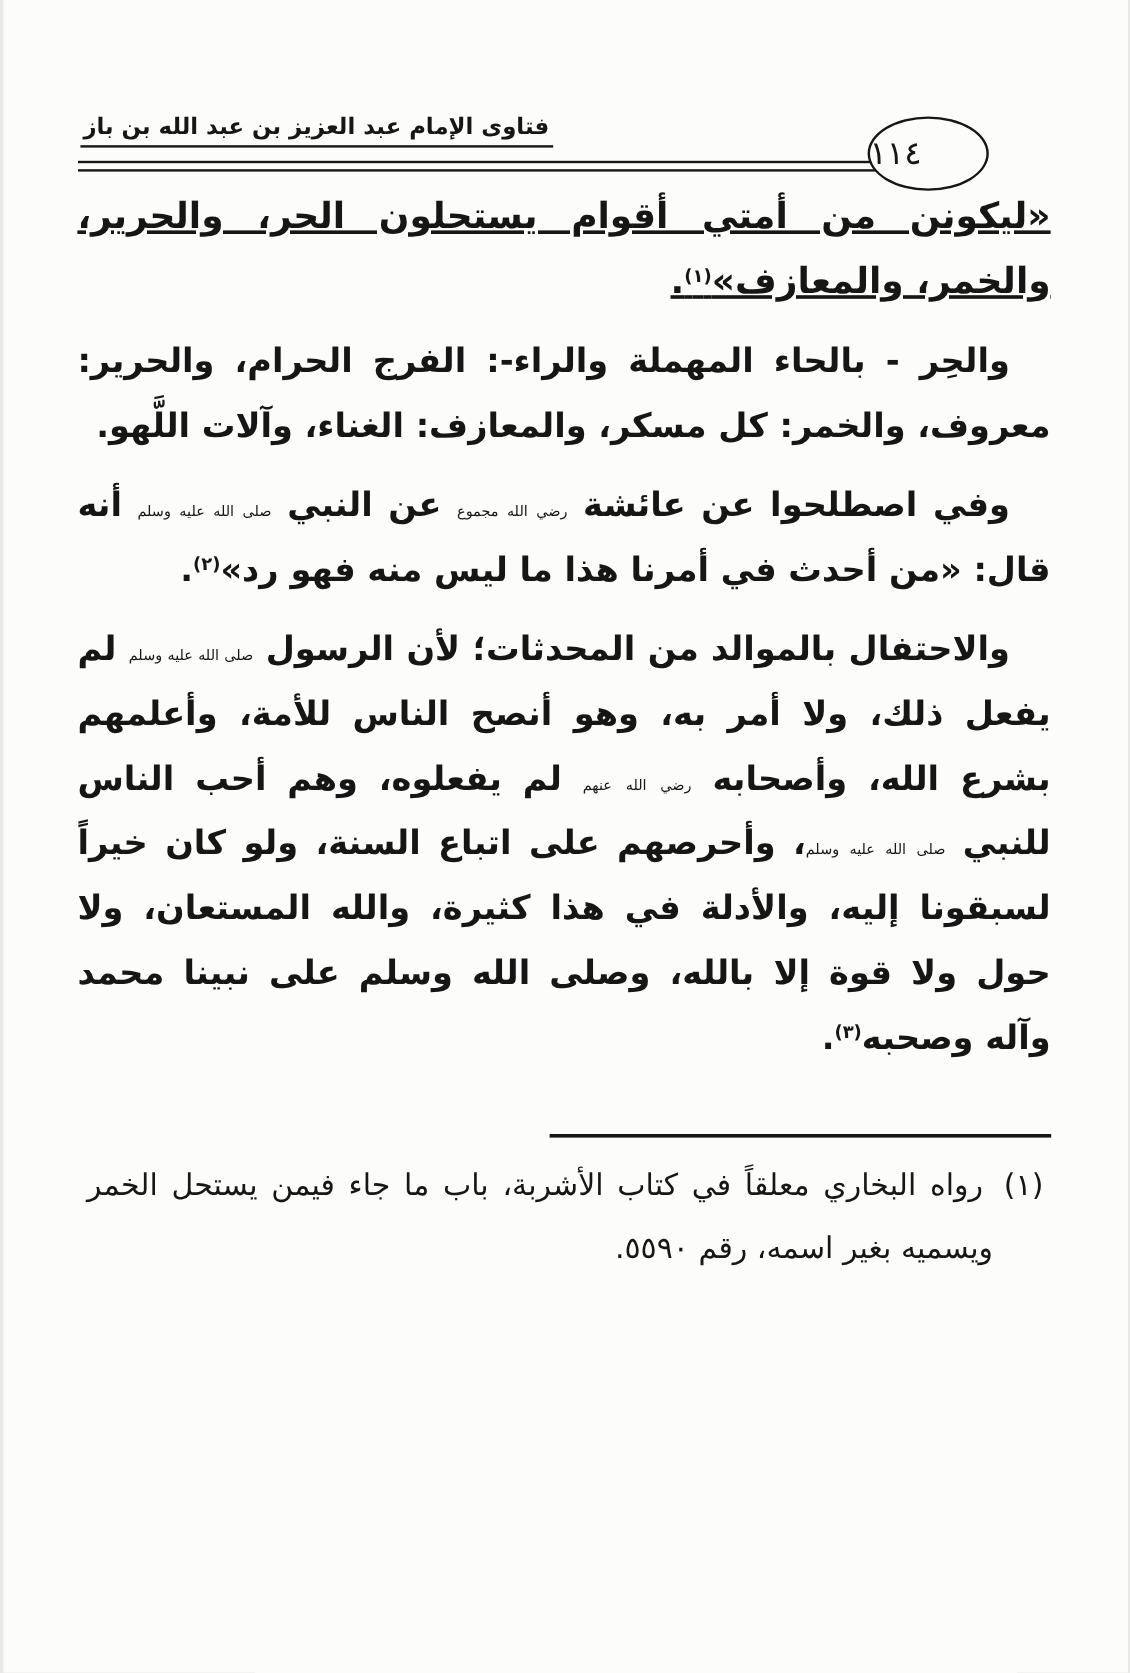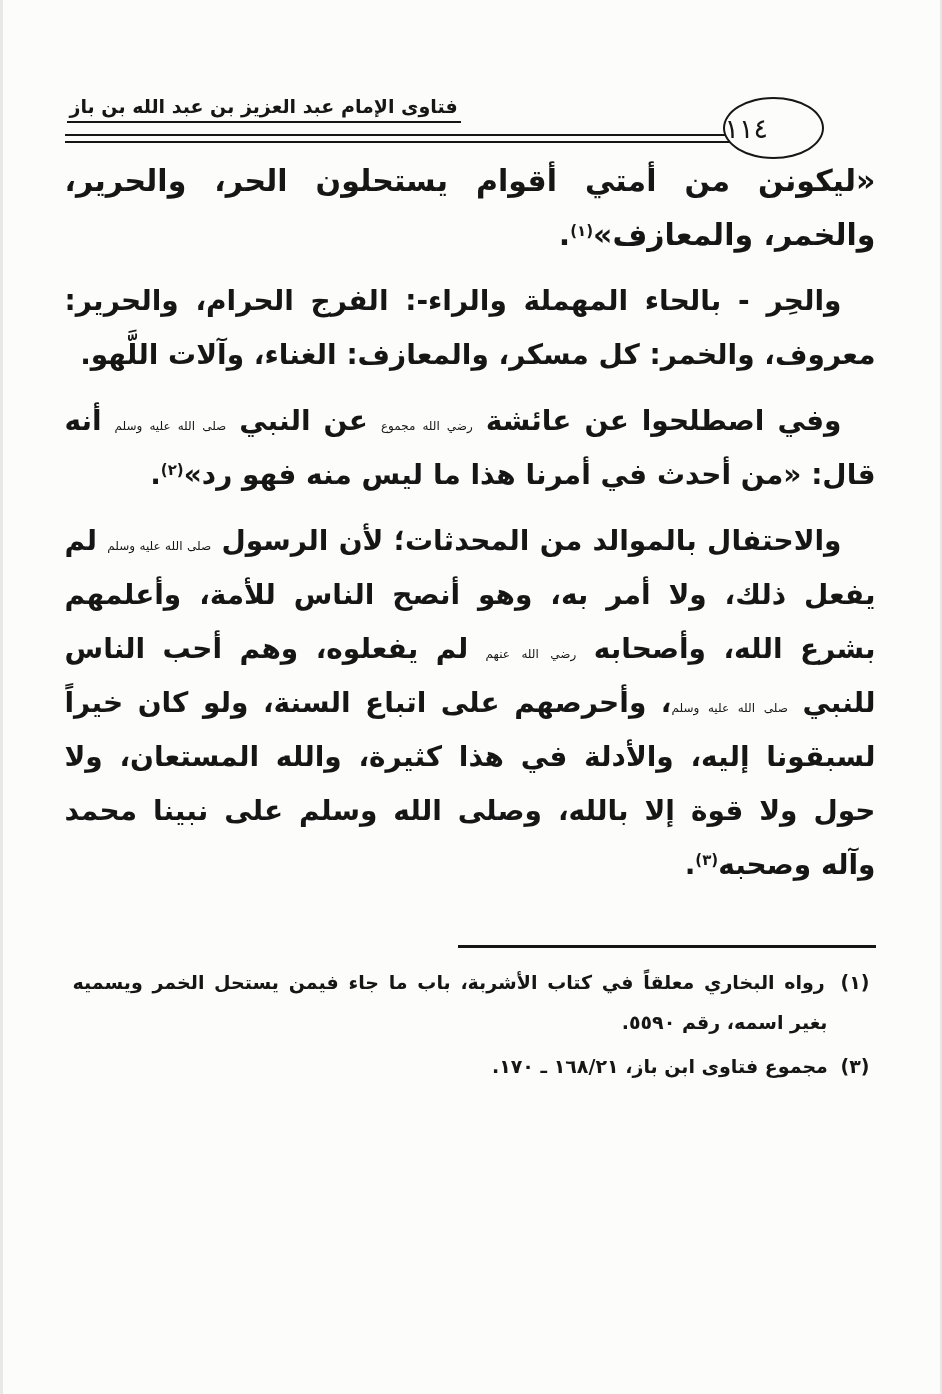--- a/index.html
+++ b/index.html
@@ -42,21 +42,21 @@
   
   .body-text {
     position:absolute; top:154px; right:64px; left:62px;
   }
   .para {
     margin:0 0 12px 0;
     font-size:28px;
     line-height:54px;
     text-align:justify;
   }
-  .para-lg   { font-size:30px; }
+  .para-lg   { font-size:30px;text-decoration:underline; }
   .para-bold { font-weight:bold; }
   .para-reg  { font-weight:bold; }
   .indent    { text-indent:34px; }
   .honorific {
     font-size:12px;
     font-weight:normal;
     line-height:1;
   }
   .fnref {
     font-size:15px;
@@ -69,23 +69,23 @@
   .fn-sep {
     position:absolute; top:945px; right:64px;
     width:418px; height:3px;
     background:var(--ink);
   }
   .footnotes {
     position:absolute; top:962px; right:70px; left:70px;
   }
   .footnote {
     margin:0 0 4px 0;
-    font-size:19px;
-    font-weight:bold;
-    line-height:40px;
+    font-size:25px;
+    font-weight:normal;
+    line-height:52px;
     text-align:justify;
     padding-right:42px;
     text-indent:-42px;
   }
   .footnote .fn-marker { padding-left:6px; }
 </style>
 </head>
 <body>
 
 <div class="page">
@@ -102,16 +102,15 @@
       <p class="para para-bold para-lg"><span>«ليكونن من أمتي أقوام يستحلون الحر، والحرير، والخمر، والمعازف»</span><span class="fnref">(١)</span><span>.</span></p>
       <p class="para para-reg indent"><span>والحِر - بالحاء المهملة والراء-: الفرج الحرام، والحرير: معروف، والخمر: كل مسكر، والمعازف: الغناء، وآلات اللَّهو.</span></p>
       <p class="para para-bold indent"><span>وفي اصطلحوا عن عائشة </span><span class="honorific">رضي الله مجموع</span><span> عن النبي </span><span class="honorific">صلى الله عليه وسلم</span><span> أنه قال: «من أحدث في أمرنا هذا ما ليس منه فهو رد»</span><span class="fnref">(٢)</span><span>.</span></p>
       <p class="para para-bold indent"><span>والاحتفال بالموالد من المحدثات؛ لأن الرسول </span><span class="honorific">صلى الله عليه وسلم</span><span> لم يفعل ذلك، ولا أمر به، وهو أنصح الناس للأمة، وأعلمهم بشرع الله، وأصحابه </span><span class="honorific">رضي الله عنهم</span><span> لم يفعلوه، وهم أحب الناس للنبي </span><span class="honorific">صلى الله عليه وسلم</span><span>، وأحرصهم على اتباع السنة، ولو كان خيراً لسبقونا إليه، والأدلة في هذا كثيرة، والله المستعان، ولا حول ولا قوة إلا بالله، وصلى الله وسلم على نبينا محمد وآله وصحبه</span><span class="fnref">(٣)</span><span>.</span></p>
     </main>
 
   <div class="fn-sep"></div>
 
   <section class="footnotes" id="footnotes">
       <p class="footnote"><span class="fn-marker">(١) </span><span>رواه البخاري معلقاً في كتاب الأشربة، باب ما جاء فيمن يستحل الخمر ويسميه بغير اسمه، رقم ٥٥٩٠.</span></p>
-      <p class="footnote"><span class="fn-marker">(٣) </span><span>مجموع فتاوى ابن باز، ١٦٨/٢١ ـ ١٧٠.</span></p>
     </section>
 
 </div>
 
 </body></html>

